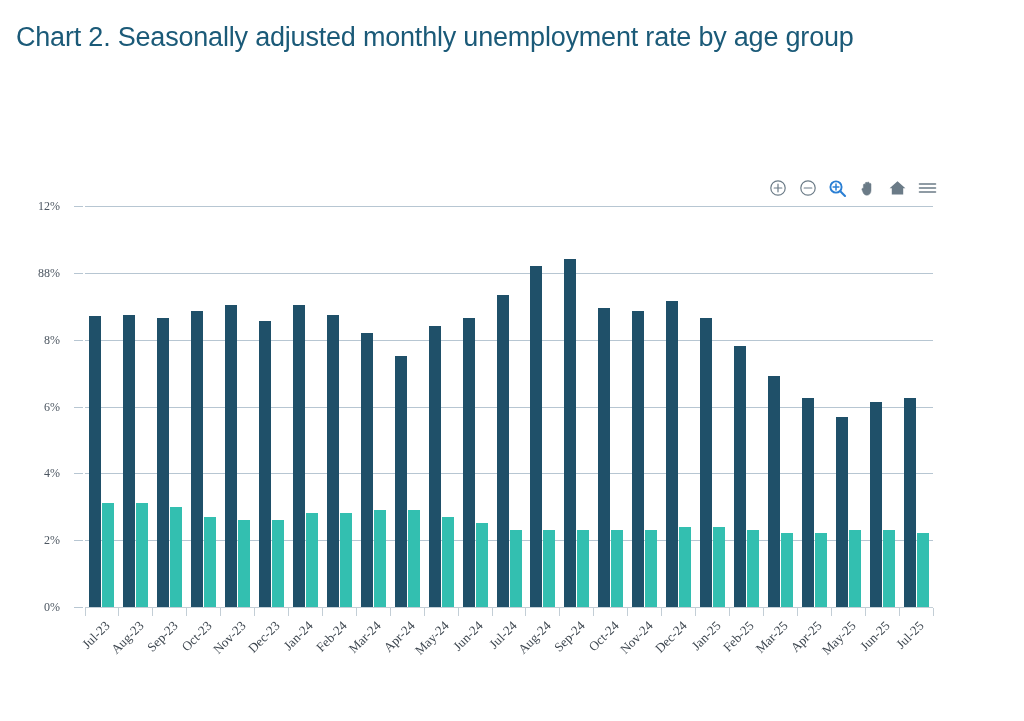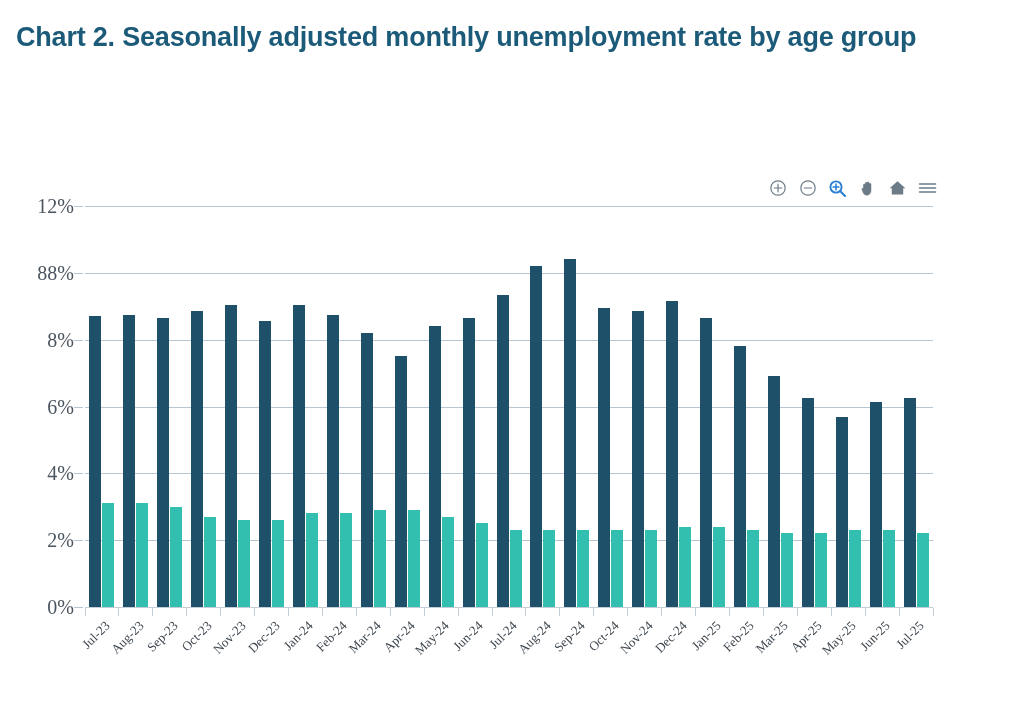--- a/index.html
+++ b/index.html
@@ -16,21 +16,21 @@
   }
 
   
   #chart-title {
     position: absolute;
     left: 16px;
     top: 22px;
     width: 950px;
     font-family: "Liberation Sans", sans-serif;
     font-size: 27px;
-    font-weight: bold;
+    font-weight: normal;
     line-height: 1.18;
     letter-spacing: -0.2px;
     color: #1B5A78;
   }
 
   
   #chart-toolbar {
     position: absolute;
     right: 86px;
     top: 176px;
@@ -71,24 +71,24 @@
     width: 9px;
     height: 1px;
     background: #b7c6d2;
     left: -11px;
   }
 
   
   .ytick {
     position: absolute;
     right: 100%;
-    margin-right: 11px;
+    margin-right: 25px;
     transform: translateY(-50%);
     font-family: "Liberation Serif", serif;
-    font-size: 20px;
+    font-size: 12px;
     color: #4b5560;
     white-space: nowrap;
   }
 
   
   #bars-layer {
     position: absolute;
     left: 0;
     top: 0;
     width: 100%;

